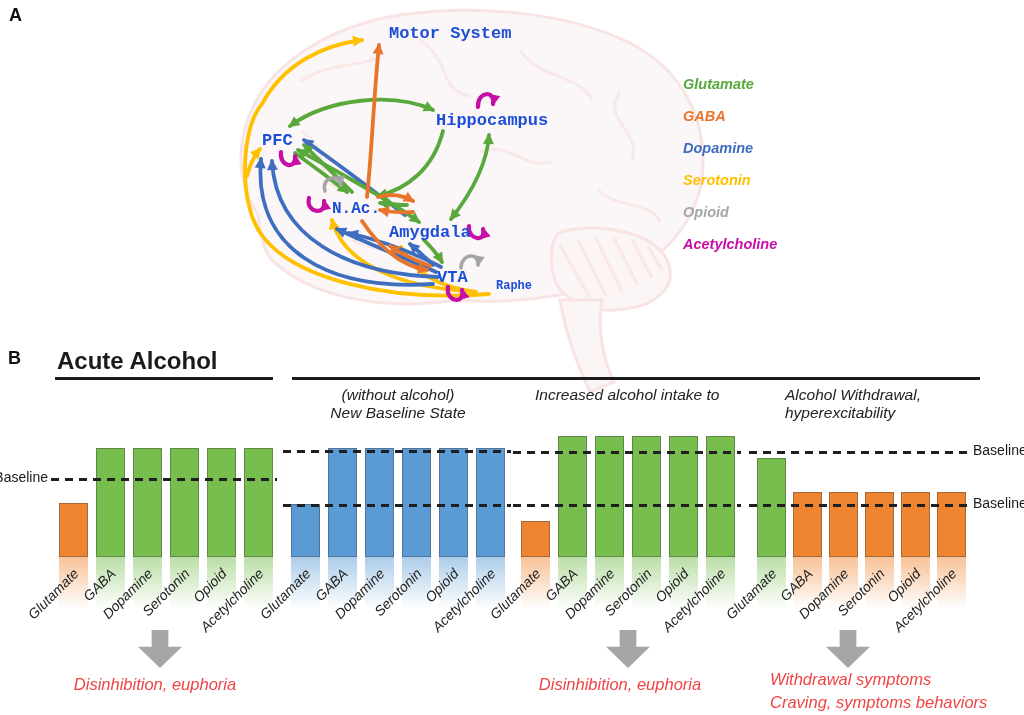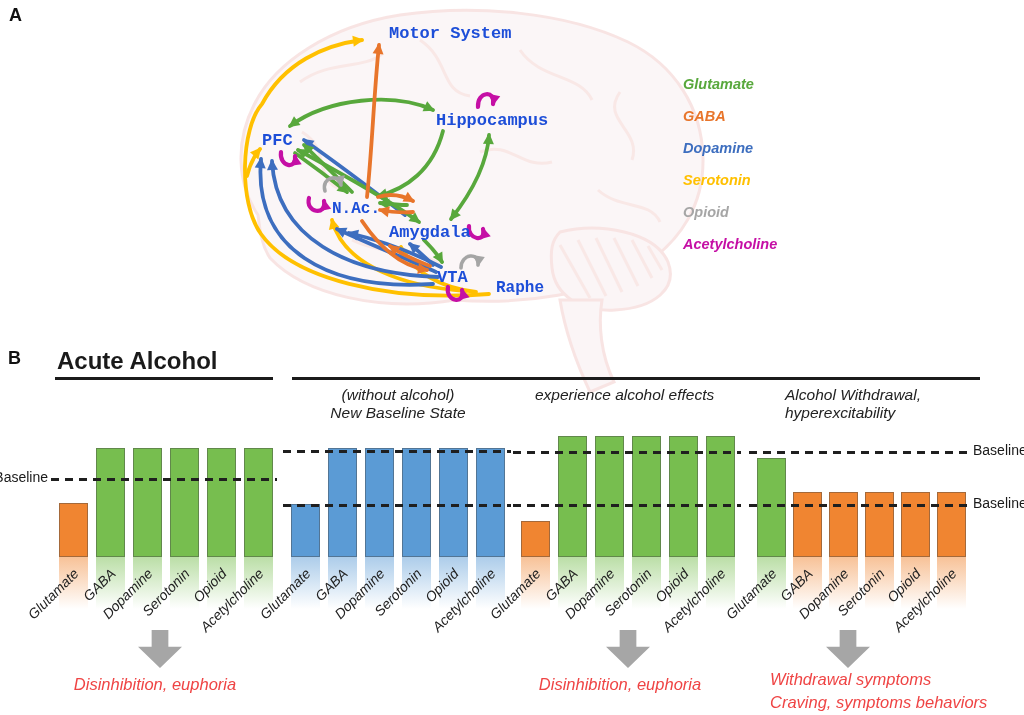--- a/index.html
+++ b/index.html
@@ -128,21 +128,21 @@
       <path d="M 448,287 C 445,302 466,305 462,290" marker-end="url(#m-m)"></path>
     </g>
   </svg>
 
   <div class="region-label" style="left:389px;top:24px;font-size:17px;">Motor System</div>
   <div class="region-label" style="left:262px;top:131px;font-size:17px;">PFC</div>
   <div class="region-label" style="left:436px;top:111px;font-size:17px;">Hippocampus</div>
   <div class="region-label" style="left:332px;top:200px;font-size:16px;">N.Ac.</div>
   <div class="region-label" style="left:389px;top:223px;font-size:17px;">Amygdala</div>
   <div class="region-label" style="left:437px;top:268px;font-size:17px;">VTA</div>
-  <div class="region-label" style="left:496px;top:279px;font-size:16px;">Raphe</div>
+  <div class="region-label" style="left:496px;top:279px;font-size:12px;">Raphe</div>
 
   <div id="legend">
       <div class="legend-item" style="color: rgb(88, 168, 60);">Glutamate</div>
       <div class="legend-item" style="color: rgb(232, 117, 43);">GABA</div>
       <div class="legend-item" style="color: rgb(61, 110, 191);">Dopamine</div>
       <div class="legend-item" style="color: rgb(255, 192, 0);">Serotonin</div>
       <div class="legend-item" style="color: rgb(166, 166, 166);">Opioid</div>
       <div class="legend-item" style="color: rgb(197, 15, 165);">Acetylcholine</div>
     </div>
 
@@ -151,21 +151,21 @@
   <div class="b-title" style="left:57px;top:347px;">Acute Alcohol</div>
   <div class="b-rule" style="left:55px;top:377px;width:218px;"></div>
 
   <div class="b-rule" style="left:292px;top:377px;width:688px;"></div>
 
   <div class="subtitle" style="left:300px;top:386px;width:196px;text-align:center;">
     <div>(without alcohol)</div>
     <div>New Baseline State</div>
   </div>
   <div class="subtitle" style="left:535px;top:386px;width:210px;">
-    <div>experience alcohol effects</div>
+    <div>Increased alcohol intake to</div>
   </div>
   <div class="subtitle" style="left:785px;top:386px;width:180px;">
     <div>Alcohol Withdrawal,</div>
     <div>hyperexcitability</div>
   </div>
 
   <div class="chart" style="left: 55px; width: 218px;">
       <div class="bar" style="left: 4px; width: 29px; height: 54px; background: rgb(240, 133, 49);"></div>
       <div class="refl" style="left: 4px; top: 125px; width: 29px; height: 52px; background: linear-gradient(rgba(240, 133, 49, 0.5), rgba(240, 133, 49, 0));"></div>
       <div class="cat-label" style="left: -91.5px; top: 131px;">Glutamate</div>

